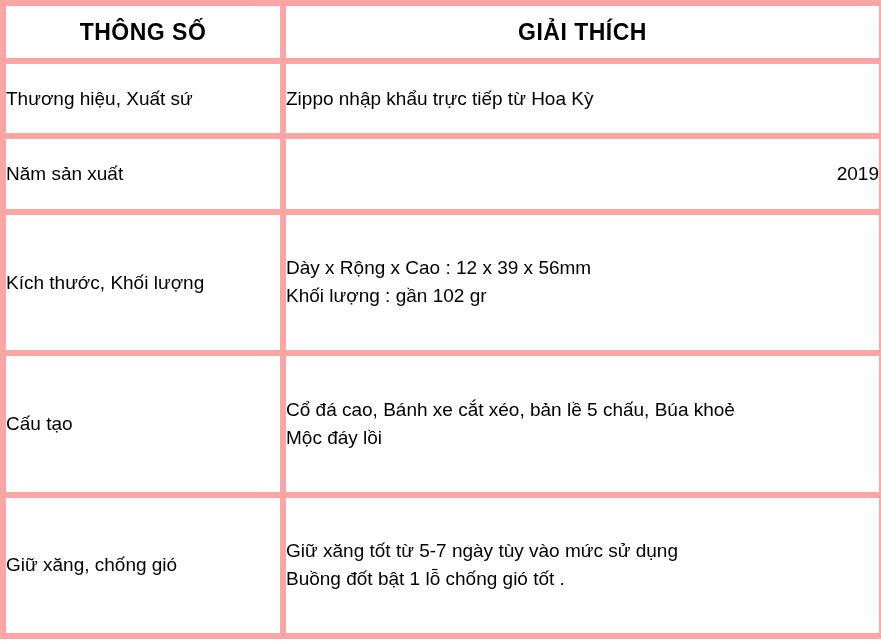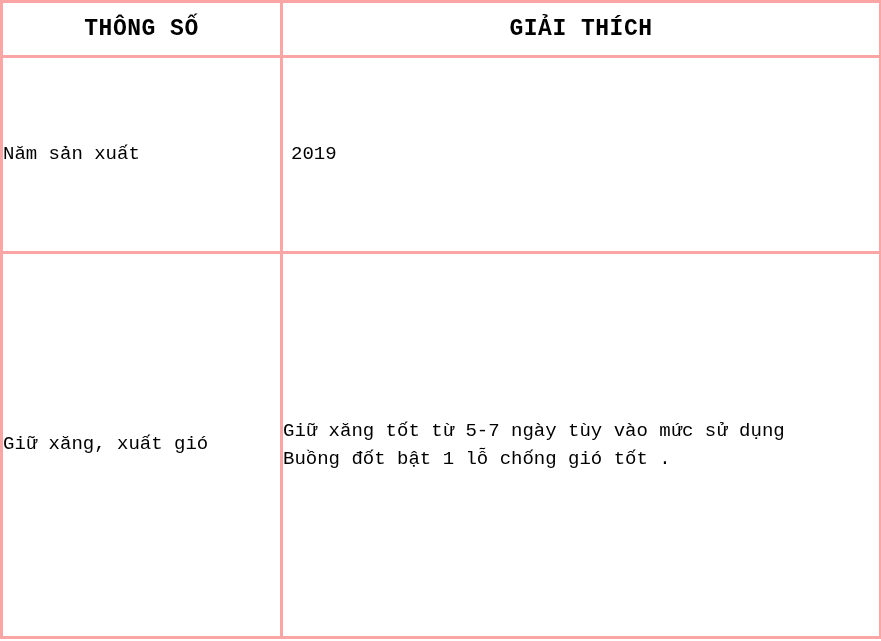--- a/index.html
+++ b/index.html
@@ -20,24 +20,23 @@
     border-collapse: collapse;
     table-layout: fixed;
     border: 1px solid #000000;
     margin: 0;
   }
   .spec-table col.col-param { width: 280px; }
   .spec-table col.col-desc  { width: 599px; }
 
   .spec-table th,
   .spec-table td {
-    border: 3px solid #fca5a5;
+    border: 6px solid #fca5a5;
     vertical-align: middle;
     padding: 0;
-    font-family: Liberation Mono, monospace;
   }
 
   .head-cell {
     text-align: center;
     font-size: 23px;
     font-weight: bold;
     letter-spacing: 0.5px;
     height: 52px;
     padding: 0 6px;
   }
@@ -46,21 +45,21 @@
     font-size: 19px;
     padding: 6px 8px 6px 20px;
     line-height: 1.35;
   }
   .desc-cell {
     font-size: 19px;
     padding: 6px 8px 6px 16px;
     line-height: 1.38;
   }
   .desc-cell.center {
-    text-align: left;
+    text-align: right;
     padding-left: 8px;
   }
   .desc-line {
     display: block;
     white-space: nowrap;
   }
   .desc-line + .desc-line {
     margin-top: 2px;
   }
 </style>
@@ -73,26 +72,46 @@
     <col class="col-desc">
   </colgroup>
   <thead>
     <tr>
       <th class="head-cell">THÔNG SỐ</th>
       <th class="head-cell">GIẢI THÍCH</th>
     </tr>
   </thead>
   <tbody id="table-body">
       <tr>
+        <td class="param-cell">Thương hiệu, Xuất sứ</td>
+        <td class="desc-cell">
+          <span class="desc-line">Zippo nhập khẩu trực tiếp từ Hoa Kỳ</span>
+        </td>
+      </tr>
+      <tr>
         <td class="param-cell">Năm sản xuất</td>
         <td class="desc-cell center">
           <span class="desc-line">2019</span>
         </td>
       </tr>
       <tr>
-        <td class="param-cell">Giữ xăng, xuất gió</td>
+        <td class="param-cell">Kích thước, Khối lượng</td>
+        <td class="desc-cell">
+          <span class="desc-line">Dày x Rộng x Cao : 12 x 39 x 56mm</span>
+          <span class="desc-line">Khối lượng : gần 102 gr</span>
+        </td>
+      </tr>
+      <tr>
+        <td class="param-cell">Cấu tạo</td>
+        <td class="desc-cell">
+          <span class="desc-line">Cổ đá cao, Bánh xe cắt xéo, bản lề 5 chấu, Búa khoẻ</span>
+          <span class="desc-line">Mộc đáy lồi</span>
+        </td>
+      </tr>
+      <tr>
+        <td class="param-cell">Giữ xăng, chống gió</td>
         <td class="desc-cell">
           <span class="desc-line">Giữ xăng tốt từ 5-7 ngày tùy vào mức sử dụng</span>
           <span class="desc-line">Buồng đốt bật 1 lỗ chống gió tốt .</span>
         </td>
       </tr>
     </tbody>
 </table>
 
 </body></html>

